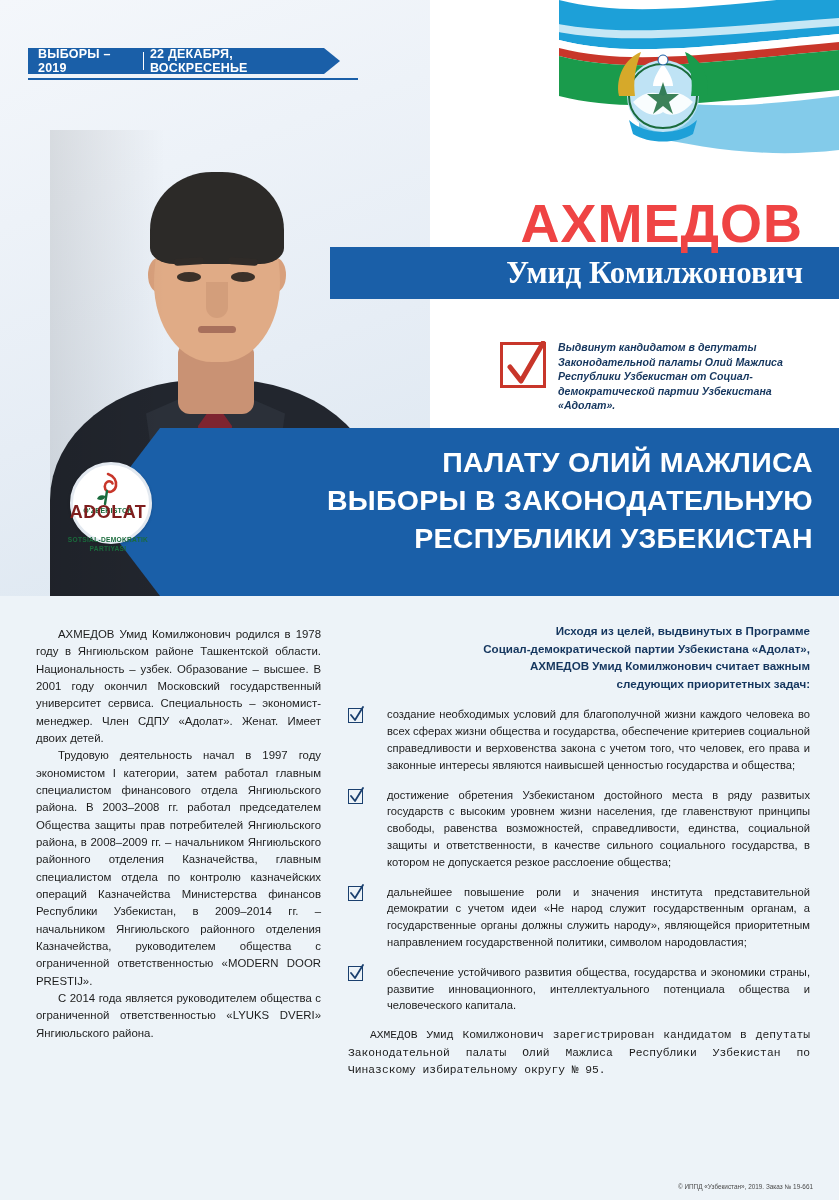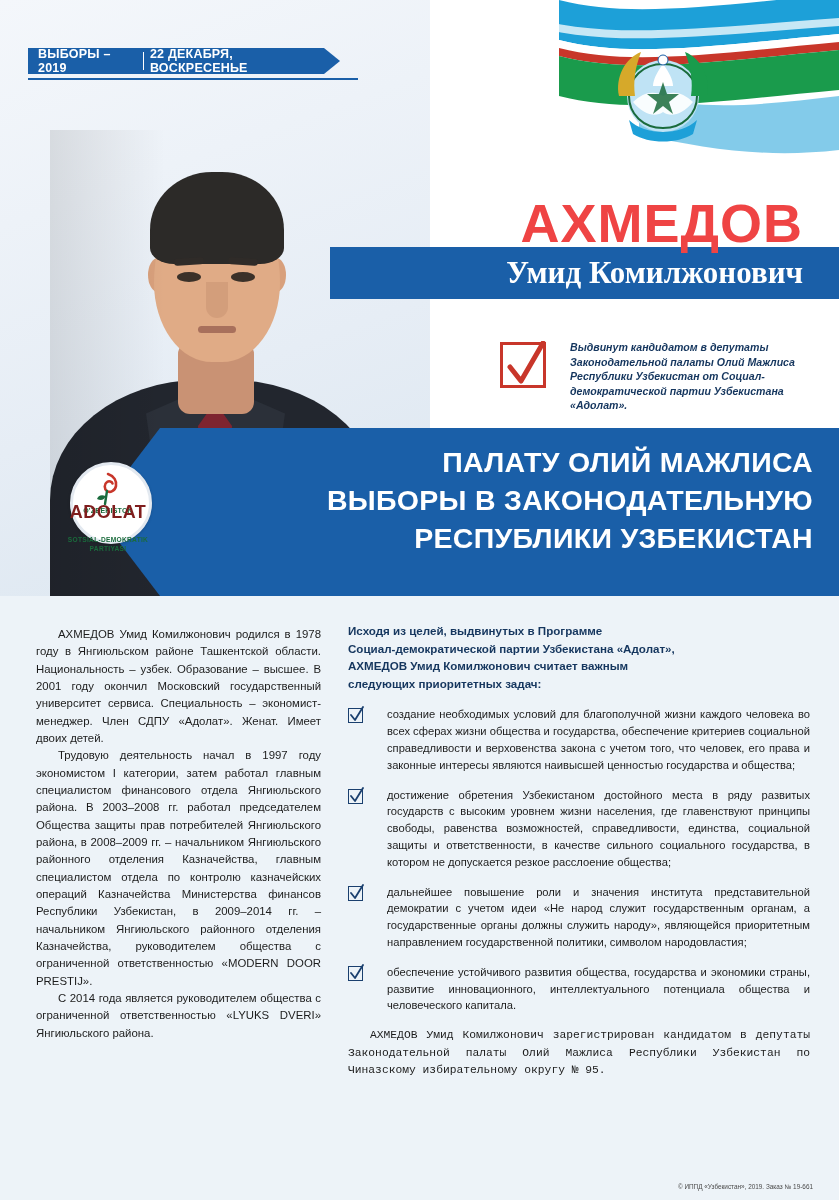--- a/index.html
+++ b/index.html
@@ -274,21 +274,21 @@
   }
 
   
   .nomination {
     position: absolute;
     left: 500px;
     top: 340px;
     width: 310px;
     z-index: 10;
     display: flex;
-    gap: 24px;
+    gap: 12px;
   }
   .check-box {
     width: 46px;
     height: 46px;
     border: 3px solid #c8362a;
     box-sizing: border-box;
     position: relative;
     flex: 0 0 auto;
     margin-top: 2px;
   }
@@ -424,21 +424,21 @@
     position: absolute;
     left: 348px;
     top: 26px;
     width: 462px;
   }
   .intro {
     font-size: 11.6px;
     line-height: 1.52;
     font-weight: bold;
     color: #15365e;
-    text-align: left;
+    text-align: right;
     margin-bottom: 14px;
   }
   .task {
     display: flex;
     gap: 24px;
     margin-bottom: 13px;
     font-size: 11.2px;
     line-height: 1.5;
     color: #1c1c1c;
     text-align: justify;

